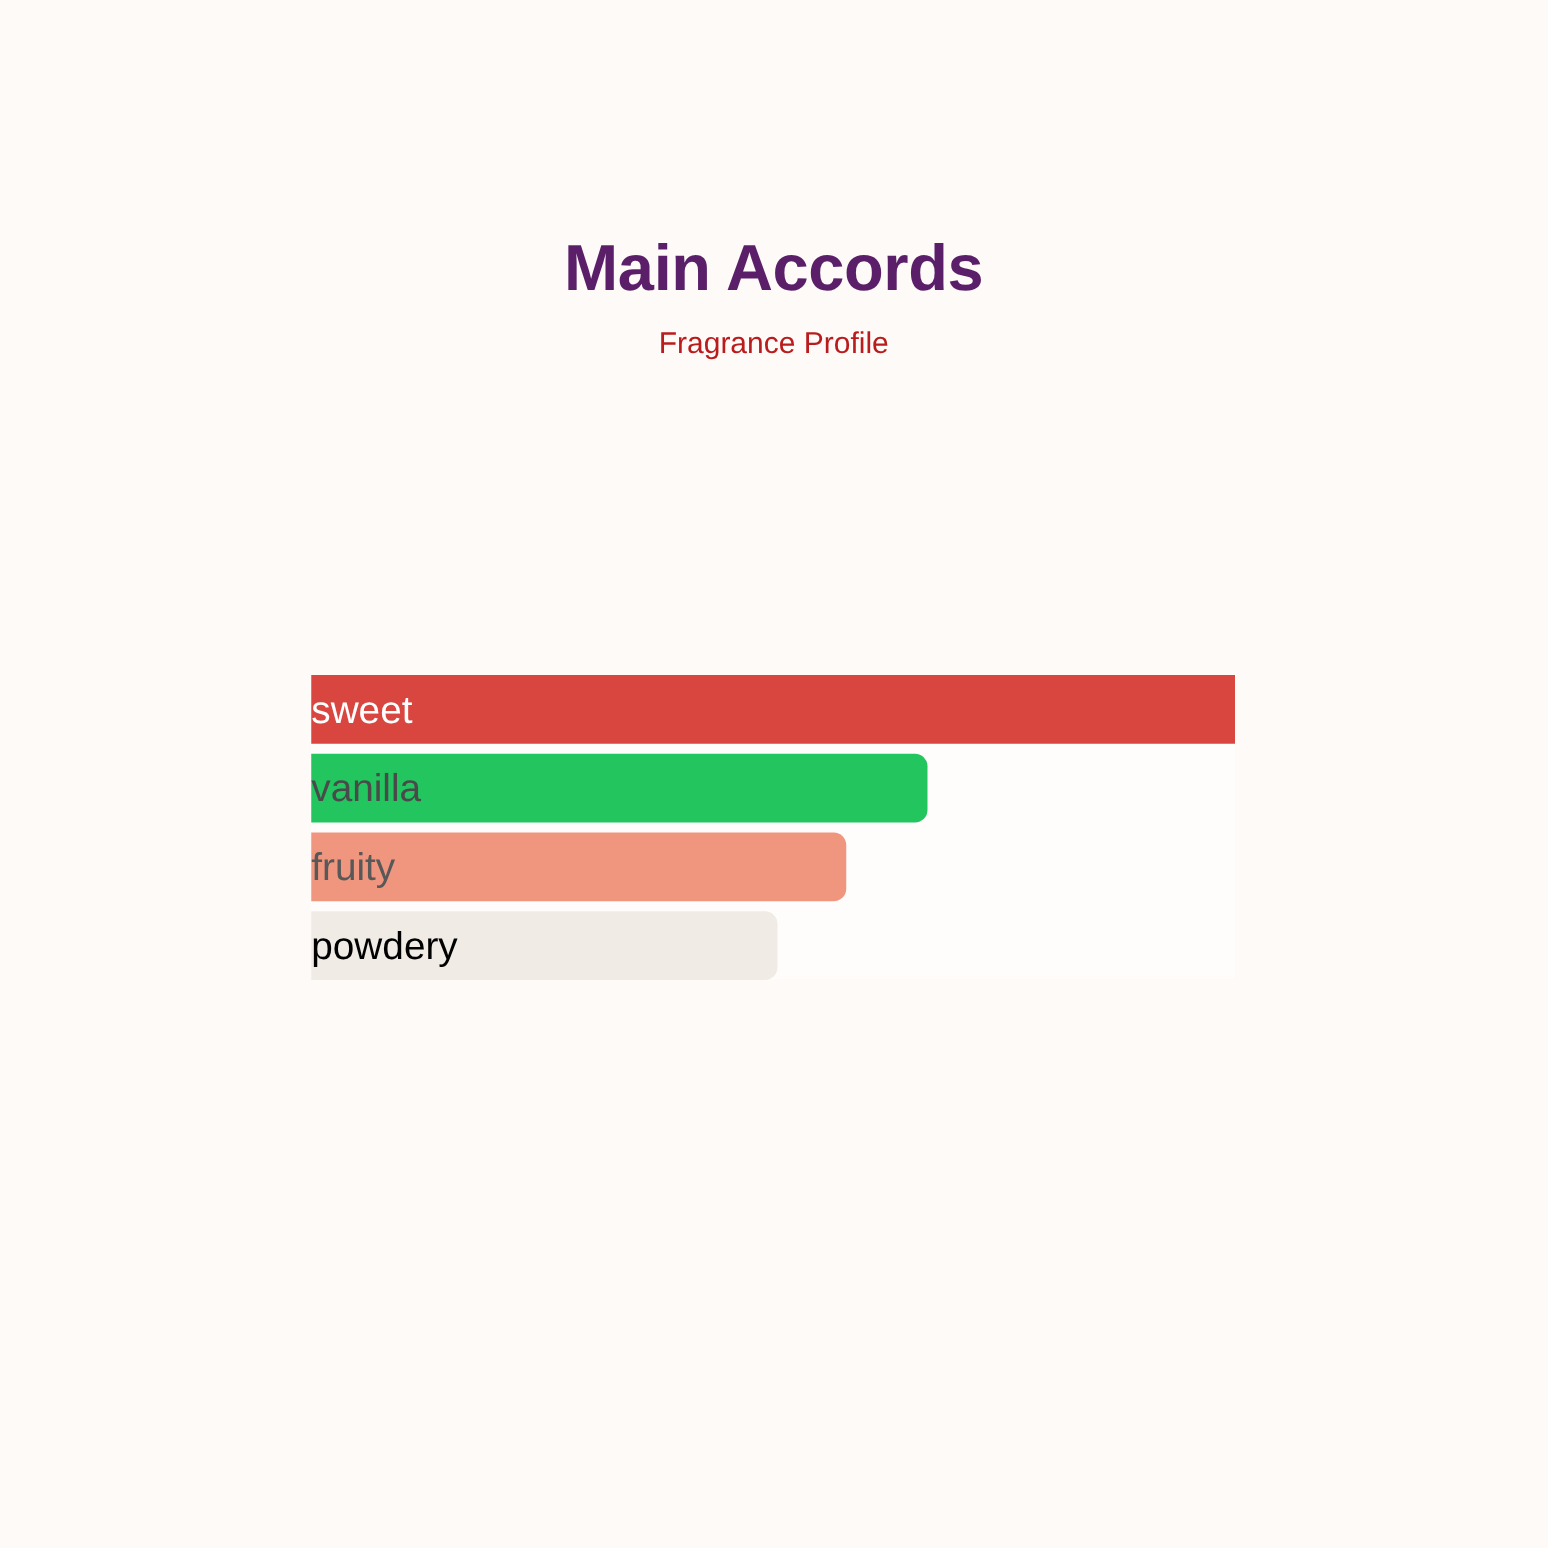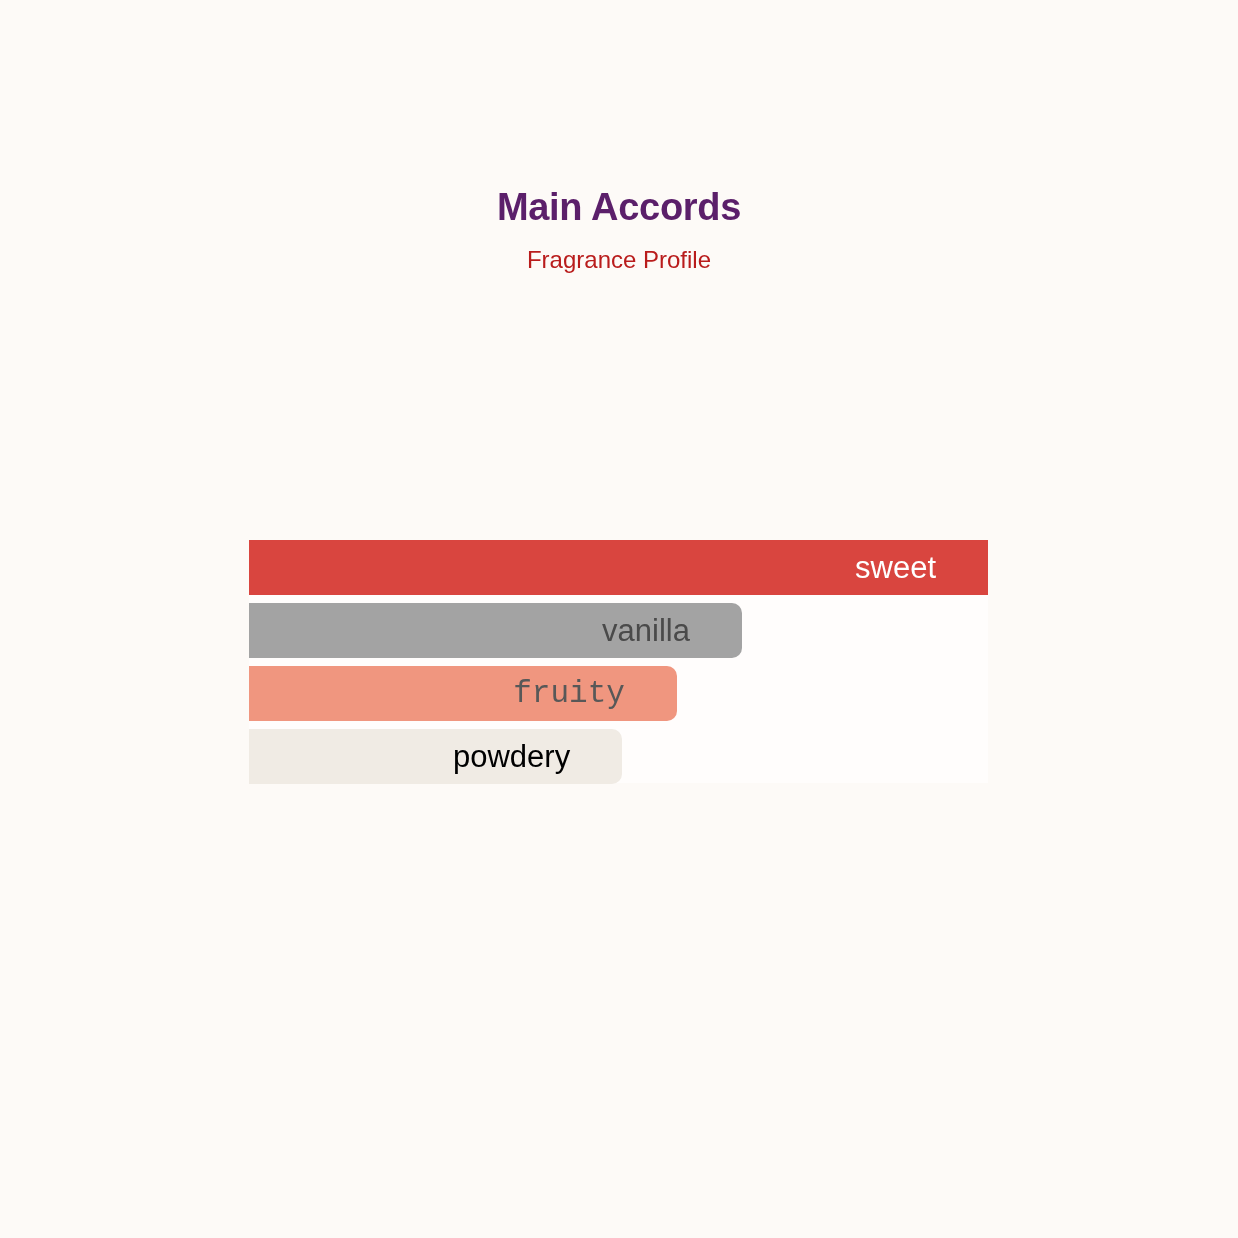--- a/index.html
+++ b/index.html
@@ -24,21 +24,21 @@
   
   .header {
     position: absolute;
     left: 0;
     top: 186px;
     width: 1238px;
     text-align: center;
   }
   .chart-title {
     margin: 0;
-    font-size: 38px;
+    font-size: 52px;
     font-weight: 700;
     letter-spacing: -0.3px;
     color: #5b1f6a;
     line-height: 1.12;
   }
   .chart-subtitle {
     margin: 18px 0 0 0;
     font-size: 24px;
     font-weight: 400;
     color: #7c4a8e;
@@ -66,21 +66,21 @@
   .bar-row.r3 { top: 189px; }
 
   .bar {
     position: absolute;
     left: 0;
     top: 0;
     height: 55px;
     box-sizing: border-box;
     display: flex;
     align-items: center;
-    justify-content: flex-end;
+    justify-content: flex-start;
     padding-right: 52px;
     border-radius: 0 10px 10px 0;
   }
   .bar.full {
     border-radius: 0;
   }
   .bar-label {
     font-size: 31px;
     font-weight: 400;
     line-height: 1;
@@ -99,28 +99,28 @@
 
   <div class="chart-area" style="background: rgb(255, 253, 252);">
 
     <div class="bar-row r0">
       <div class="bar full" style="width: 100%; background: rgb(217, 69, 63);">
         <span class="bar-label" style="color: rgb(255, 255, 255);">sweet</span>
       </div>
     </div>
 
     <div class="bar-row r1">
-      <div class="bar" style="width: 66.7%; background: #a3a3a3;">
+      <div class="bar" style="width: 66.7%; background: #22c55e;">
         <span class="bar-label" style="color: rgb(74, 74, 74);">vanilla</span>
       </div>
     </div>
 
     <div class="bar-row r2">
       <div class="bar" style="width: 57.9%; background: rgb(240, 150, 127);">
-        <span class="bar-label" style="color: rgb(88, 88, 88); font-family: Liberation Mono, monospace;">fruity</span>
+        <span class="bar-label" style="color: rgb(88, 88, 88);">fruity</span>
       </div>
     </div>
 
     <div class="bar-row r3">
       <div class="bar" style="width: 50.5%; background: rgb(240, 235, 228);">
         <span class="bar-label" style="color: #000000;">powdery</span>
       </div>
     </div>
 
   </div>

